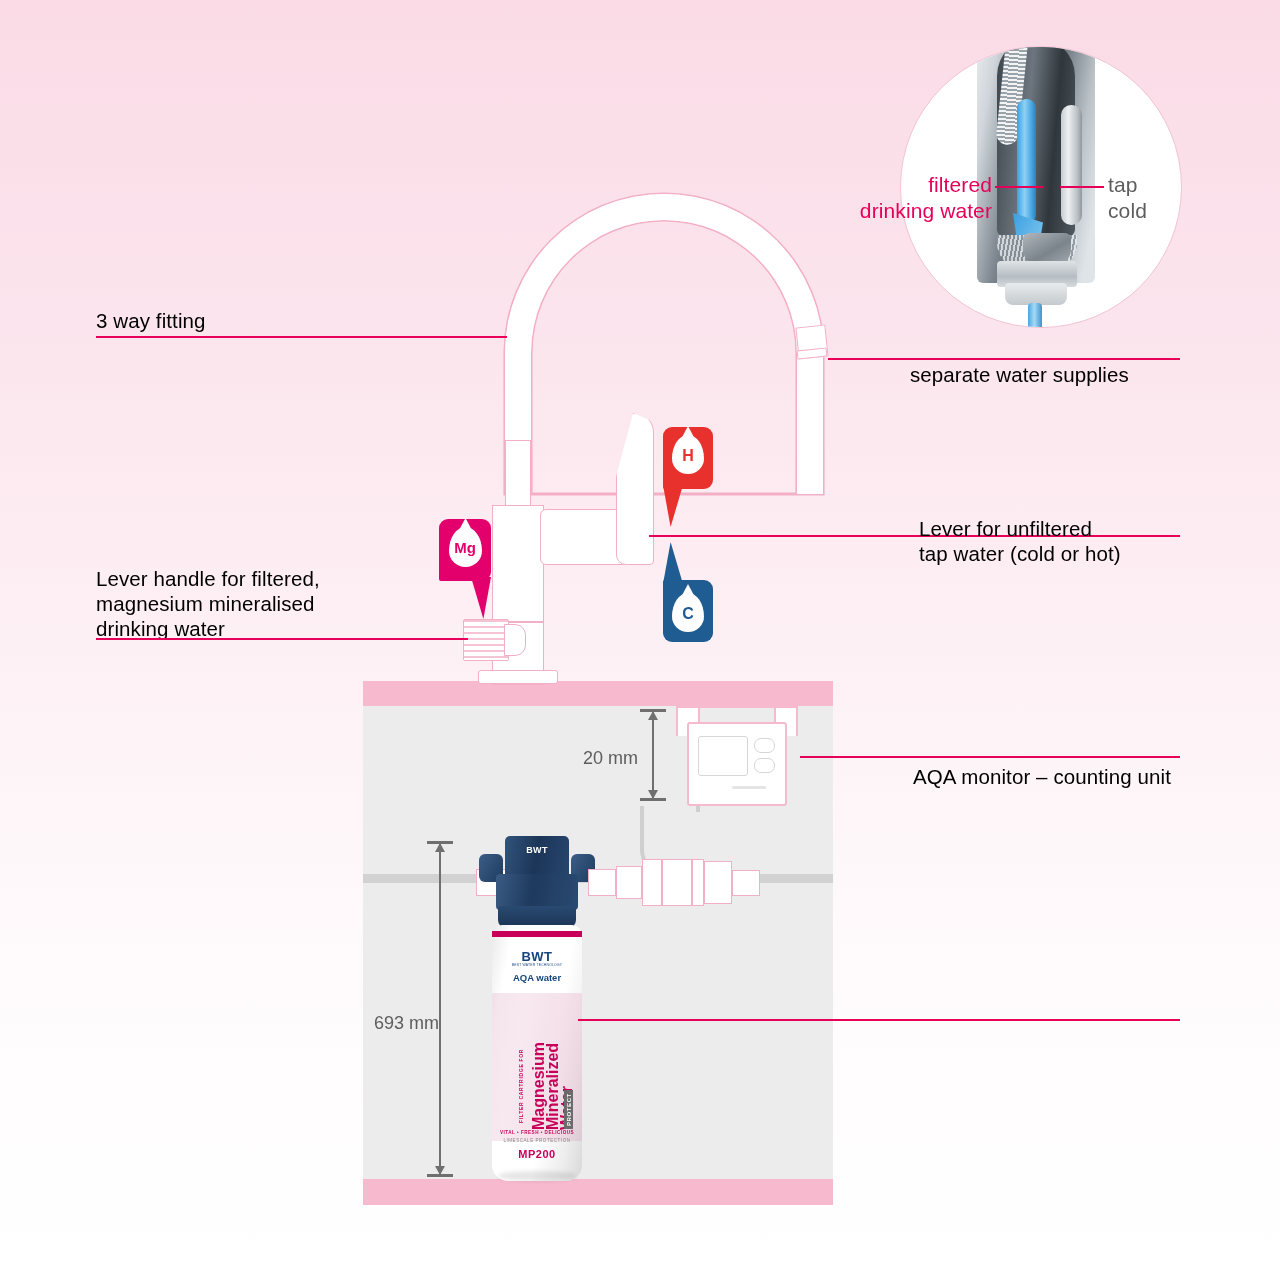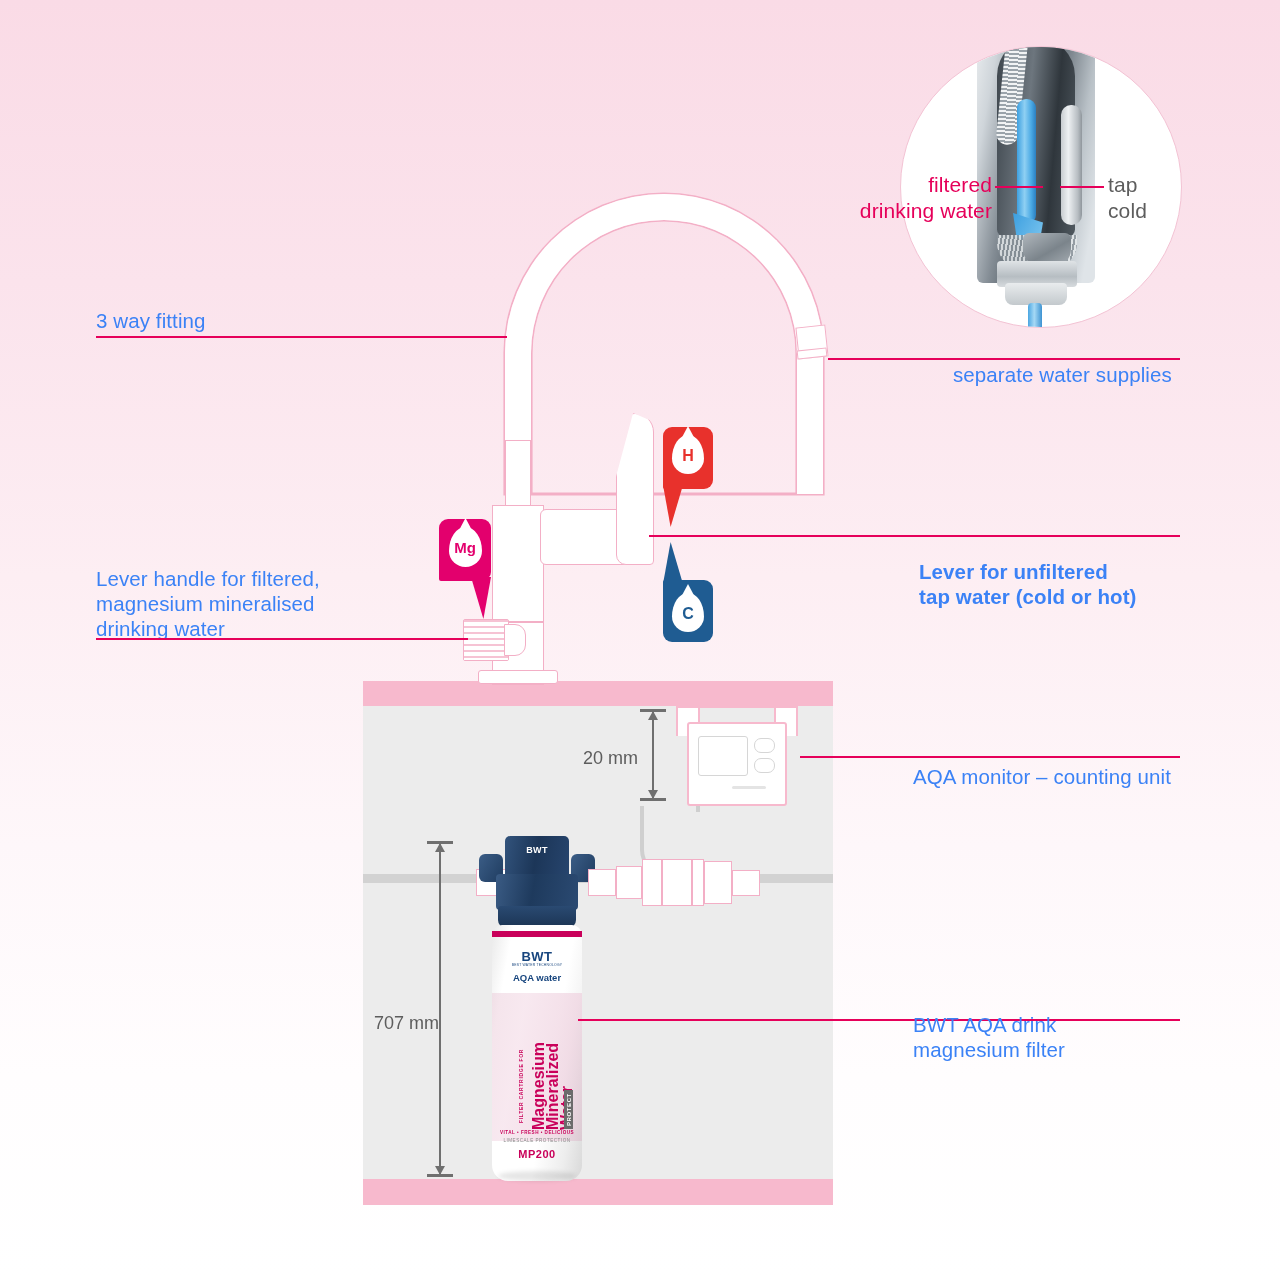--- a/index.html
+++ b/index.html
@@ -6,21 +6,21 @@
   body{
     width:1280px;height:1280px;overflow:hidden;
     font-family:"Liberation Sans","DejaVu Sans",sans-serif;
     background:linear-gradient(to bottom,#fadbe6 0%,#fbe3ec 22%,#fdeef3 45%,#fef7fa 66%,#fffdfe 84%,#ffffff 100%);
     position:relative;
   }
   .stage{position:absolute;inset:0;}
   .abs{position:absolute;}
 
   
-  .lbl{color:#3b82f6;font-size:20.5px;line-height:25px;letter-spacing:.1px;white-space:pre-line;}
+  .lbl{color:#000000;font-size:20.5px;line-height:25px;letter-spacing:.1px;white-space:pre-line;}
   .leader{background:#e6005a;height:2px;}
 
   
   #cabinet{left:363px;top:706px;width:470px;height:498px;background:#ececec;}
   #counter-top{left:363px;top:681px;width:470px;height:26px;background:#f7b9cd;}
   #floor-band{left:363px;top:1179px;width:470px;height:26px;background:#f7b9cd;}
   #pipe-line{left:363px;top:874px;width:470px;height:9px;background:#d2d2d2;}
 
   
   .fc{background:#ffffff;border:1.6px solid #f3afc6;box-sizing:border-box;}
@@ -239,29 +239,29 @@
   <div class="abs leader" id="lead-tap"></div>
   <div class="abs lbl" id="txt-filtered">filtered
 drinking water</div>
   <div class="abs lbl" id="txt-tap">tap
 cold</div>
 
   <div class="abs lbl" style="left:96px;top:308px;">3 way fitting</div>
   <div class="abs leader" style="left:96px;top:336px;width:411px;"></div>
 
   <div class="abs leader" style="left:828px;top:358px;width:352px;"></div>
-  <div class="abs lbl" style="left:910px;top:362px;margin-left:43px;">separate water supplies</div>
+  <div class="abs lbl" style="left:910px;top:362px;">separate water supplies</div>
 
   <div class="abs lbl" style="left:96px;top:566px;">Lever handle for filtered,
 magnesium mineralised
 drinking water</div>
   <div class="abs leader" style="left:96px;top:638px;width:372px;"></div>
 
   <div class="abs leader" style="left:649px;top:535px;width:531px;"></div>
-  <div class="abs lbl" style="left:919px;top:559px;font-weight:bold;">Lever for unfiltered
+  <div class="abs lbl" style="left:919px;top:516px;">Lever for unfiltered
 tap water (cold or hot)</div>
 
   <div class="abs" id="mon-cable"></div>
   <div class="abs" id="mon-cable2"></div>
   <div class="abs" id="mon-wrap">
     <div id="mon-bracket"></div>
     <div id="mon-bracket-in"></div>
     <div id="mon-box"></div>
     <div id="mon-screen"></div>
     <div class="mon-btn" id="mon-btn1"></div>
@@ -294,37 +294,35 @@
   <div class="fit" style="left:662px;top:859px;width:30px;height:47px;"></div>
   <div class="fit" style="left:692px;top:859px;width:12px;height:47px;"></div>
   <div class="fit" style="left:704px;top:861px;width:28px;height:43px;"></div>
   <div class="fit" style="left:732px;top:870px;width:28px;height:26px;"></div>
 
   <div class="dim-cap" style="left:427px;top:841px;width:26px;"></div>
   <div class="dim-line" style="left:439px;top:844px;height:330px;"></div>
   <div class="arrow-up" style="left:435px;top:843px;"></div>
   <div class="arrow-dn" style="left:435px;top:1166px;"></div>
   <div class="dim-cap" style="left:427px;top:1174px;width:26px;"></div>
-  <div class="dim-txt" style="left:374px;top:1013px;">707 mm</div>
+  <div class="dim-txt" style="left:374px;top:1013px;">693 mm</div>
 
   <div class="abs" id="bottle">
     <div id="bot-white"></div>
     <div id="bot-stripe"></div>
     <div id="bot-pinkzone"></div>
     <div id="bot-logo">BWT</div>
     <div id="bot-logo-sub">BEST WATER TECHNOLOGY</div>
     <div id="bot-aqa">AQA water</div>
     <div class="vtxt" id="bv-filter">FILTER CARTRIDGE FOR</div>
     <div class="vtxt" id="bv-mag">Magnesium</div>
     <div class="vtxt" id="bv-min">Mineralized</div>
     <div class="vtxt" id="bv-wat">Water</div>
     <div class="vtxt" id="bv-prot">PROTECT</div>
     <div id="bot-claim1">VITAL • FRESH • DELICIOUS</div>
     <div id="bot-claim2">LIMESCALE PROTECTION</div>
     <div id="bot-model">MP200</div>
     <div id="bot-shadow"></div>
   </div>
 
   <div class="abs leader" style="left:578px;top:1019px;width:602px;"></div>
-  <div class="abs lbl" style="left:913px;top:1012px;">BWT AQA drink
-magnesium filter</div>
 
 </div>
 
 </body></html>

